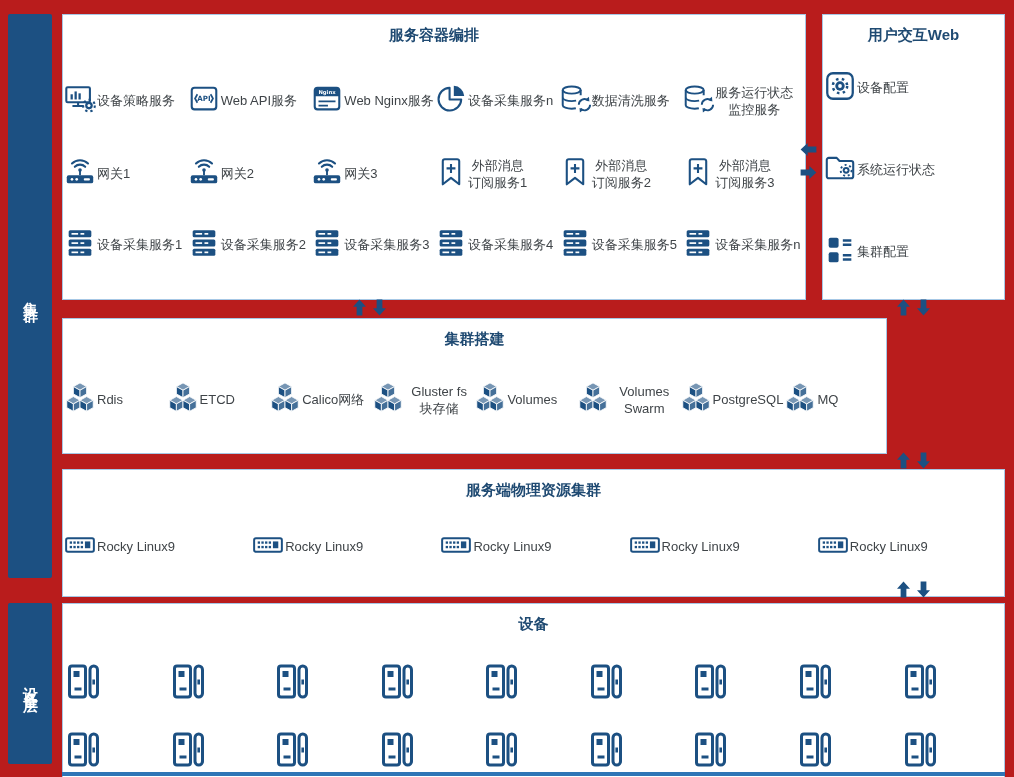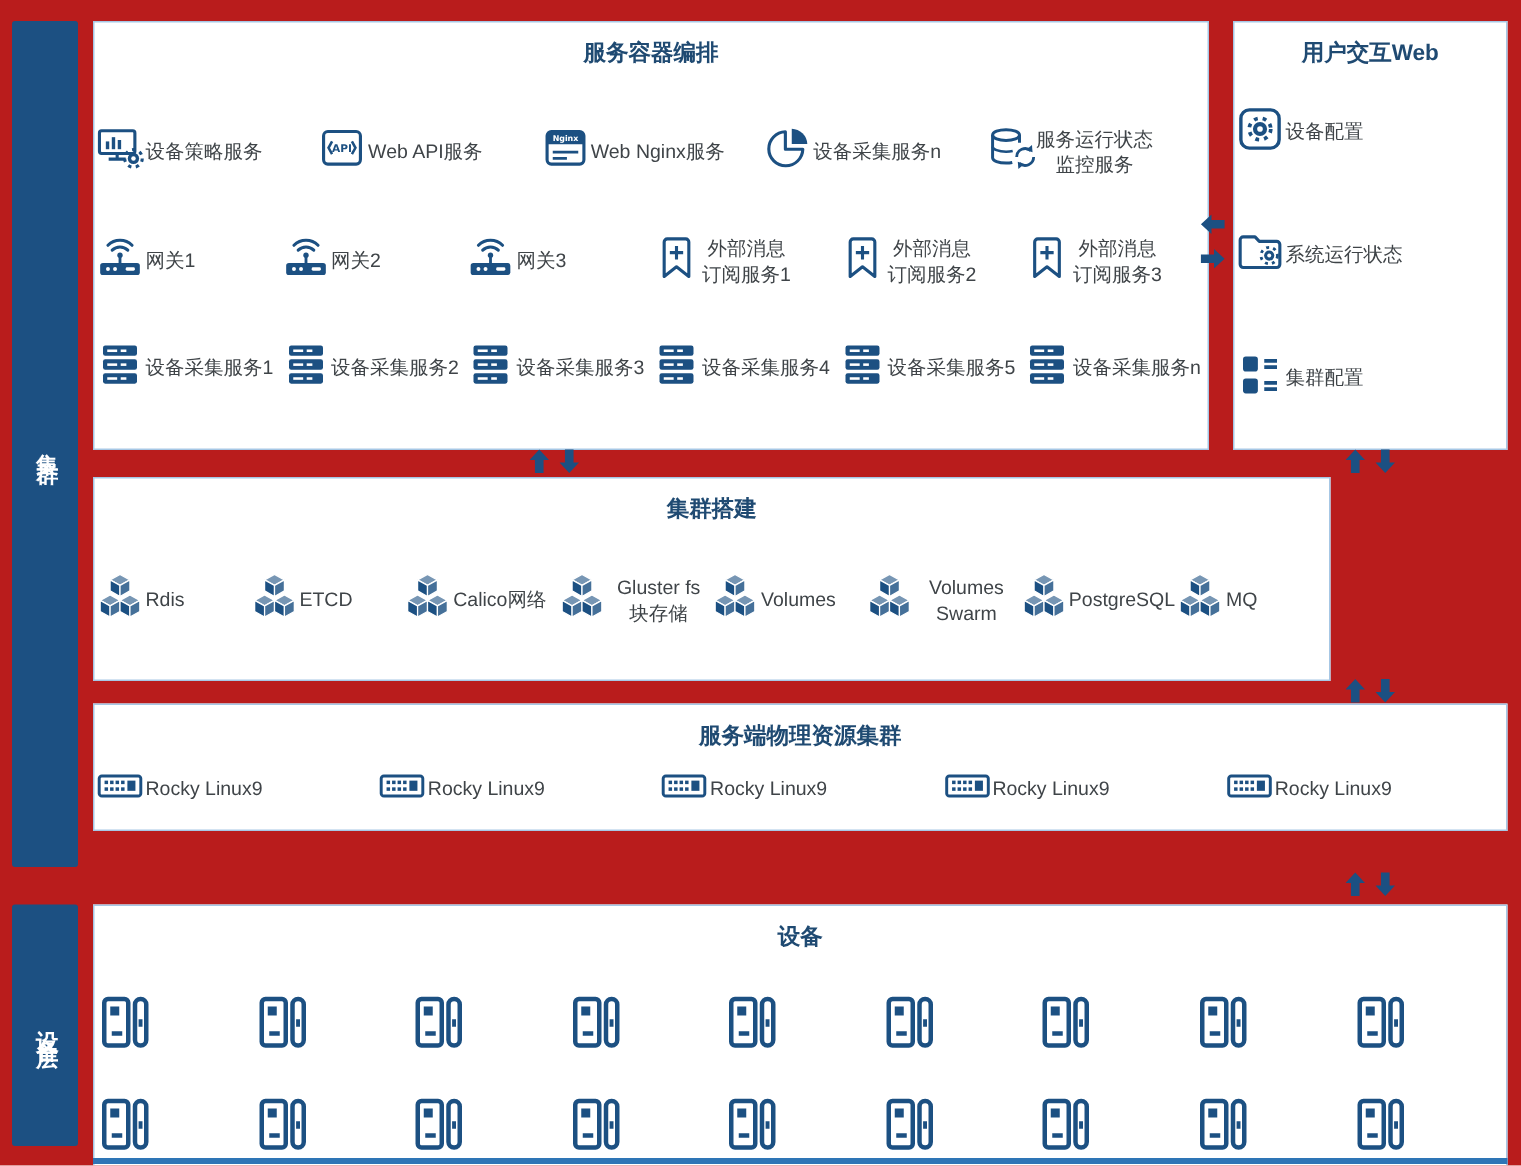--- a/index.html
+++ b/index.html
@@ -13,21 +13,21 @@
     writing-mode:vertical-rl; text-orientation:upright;
     letter-spacing:6px; font-size:15px; font-weight:700; border-radius:2px;
   }
   #sb1 { left:8px;  top:14px;  width:44px; height:564px; }
   #sb2 { left:8px;  top:603px; width:44px; height:161px; }
 
   .box { position:absolute; border:1px solid var(--border); background:#fff; display:flex; flex-direction:column; }
   #box-orch     { left:62px;  top:14px;  width:744px; height:286px; }
   #box-web      { left:822px; top:14px;  width:183px; height:286px;justify-content:space-between; }
   #box-cluster  { left:62px;  top:318px; width:825px; height:136px; }
-  #box-physical { left:62px;  top:469px; width:943px; height:85px; }
+  #box-physical { left:62px;  top:469px; width:943px; height:128px; }
   #box-devices  { left:62px;  top:603px; width:943px; height:196px; }
 
   .box-title { text-align:center; font-weight:700; font-size:15px; color:var(--title); padding-top:11px; }
 
   .rows { flex:1; display:flex; flex-direction:column; justify-content:space-evenly; padding-bottom:4px; }
   .flex-row { display:flex; }
   .item { flex:1; display:flex; flex-direction:row; align-items:center; }
   .icon { display:inline-flex; color:var(--primary); }
   .icon svg { width:34px; height:34px; display:block; }
   .label { margin-top:5px; font-size:13px; color:var(--label); text-align:center; white-space:pre-line; line-height:1.3; }
@@ -103,20 +103,34 @@
             <div class="label">Web Nginx服务</div>
           </div>
           <div class="item">
             <span class="icon">
               <svg viewBox="0 0 36 36">
                 <path d="M16.5 6.2A12 12 0 1 0 28.8 18.5L16.5 18.5Z" fill="none" stroke="currentColor" stroke-width="2.2" stroke-linejoin="round"></path>
                 <path d="M21 4A11.5 11.5 0 0 1 32 14.8L21 14.8Z" fill="currentColor"></path>
               </svg>
             </span>
             <div class="label">设备采集服务n</div>
+          </div>
+          <div class="item">
+            <span class="icon">
+              <svg viewBox="0 0 36 36">
+                <ellipse cx="14.5" cy="8.5" rx="9.5" ry="3.8" fill="none" stroke="currentColor" stroke-width="2.1"></ellipse>
+                <path d="M5 8.5V24.5c0 2.1 4.3 3.8 9.5 3.8 1.6 0 3.1-.16 4.4-.45M24 8.5V14" fill="none" stroke="currentColor" stroke-width="2.1"></path>
+                <path d="M5 16.5c0 2.1 4.3 3.8 9.5 3.8 1.7 0 3.3-.18 4.7-.5" fill="none" stroke="currentColor" stroke-width="1.8"></path>
+                <path d="M22 24a6 6 0 0 1 10-4.4" fill="none" stroke="currentColor" stroke-width="2"></path>
+                <path d="M32.8 15.6l.4 5-4.6-1.6z" fill="currentColor"></path>
+                <path d="M34 24a6 6 0 0 1-10 4.4" fill="none" stroke="currentColor" stroke-width="2"></path>
+                <path d="M23.2 32.4l-.4-5 4.6 1.6z" fill="currentColor"></path>
+              </svg>
+            </span>
+            <div class="label">数据清洗服务</div>
           </div>
           <div class="item">
             <span class="icon">
               <svg viewBox="0 0 36 36">
                 <ellipse cx="14.5" cy="8.5" rx="9.5" ry="3.8" fill="none" stroke="currentColor" stroke-width="2.1"></ellipse>
                 <path d="M5 8.5V24.5c0 2.1 4.3 3.8 9.5 3.8 1.6 0 3.1-.16 4.4-.45M24 8.5V14" fill="none" stroke="currentColor" stroke-width="2.1"></path>
                 <path d="M5 16.5c0 2.1 4.3 3.8 9.5 3.8 1.7 0 3.3-.18 4.7-.5" fill="none" stroke="currentColor" stroke-width="1.8"></path>
                 <path d="M22 24a6 6 0 0 1 10-4.4" fill="none" stroke="currentColor" stroke-width="2"></path>
                 <path d="M32.8 15.6l.4 5-4.6-1.6z" fill="currentColor"></path>
                 <path d="M34 24a6 6 0 0 1-10 4.4" fill="none" stroke="currentColor" stroke-width="2"></path>

